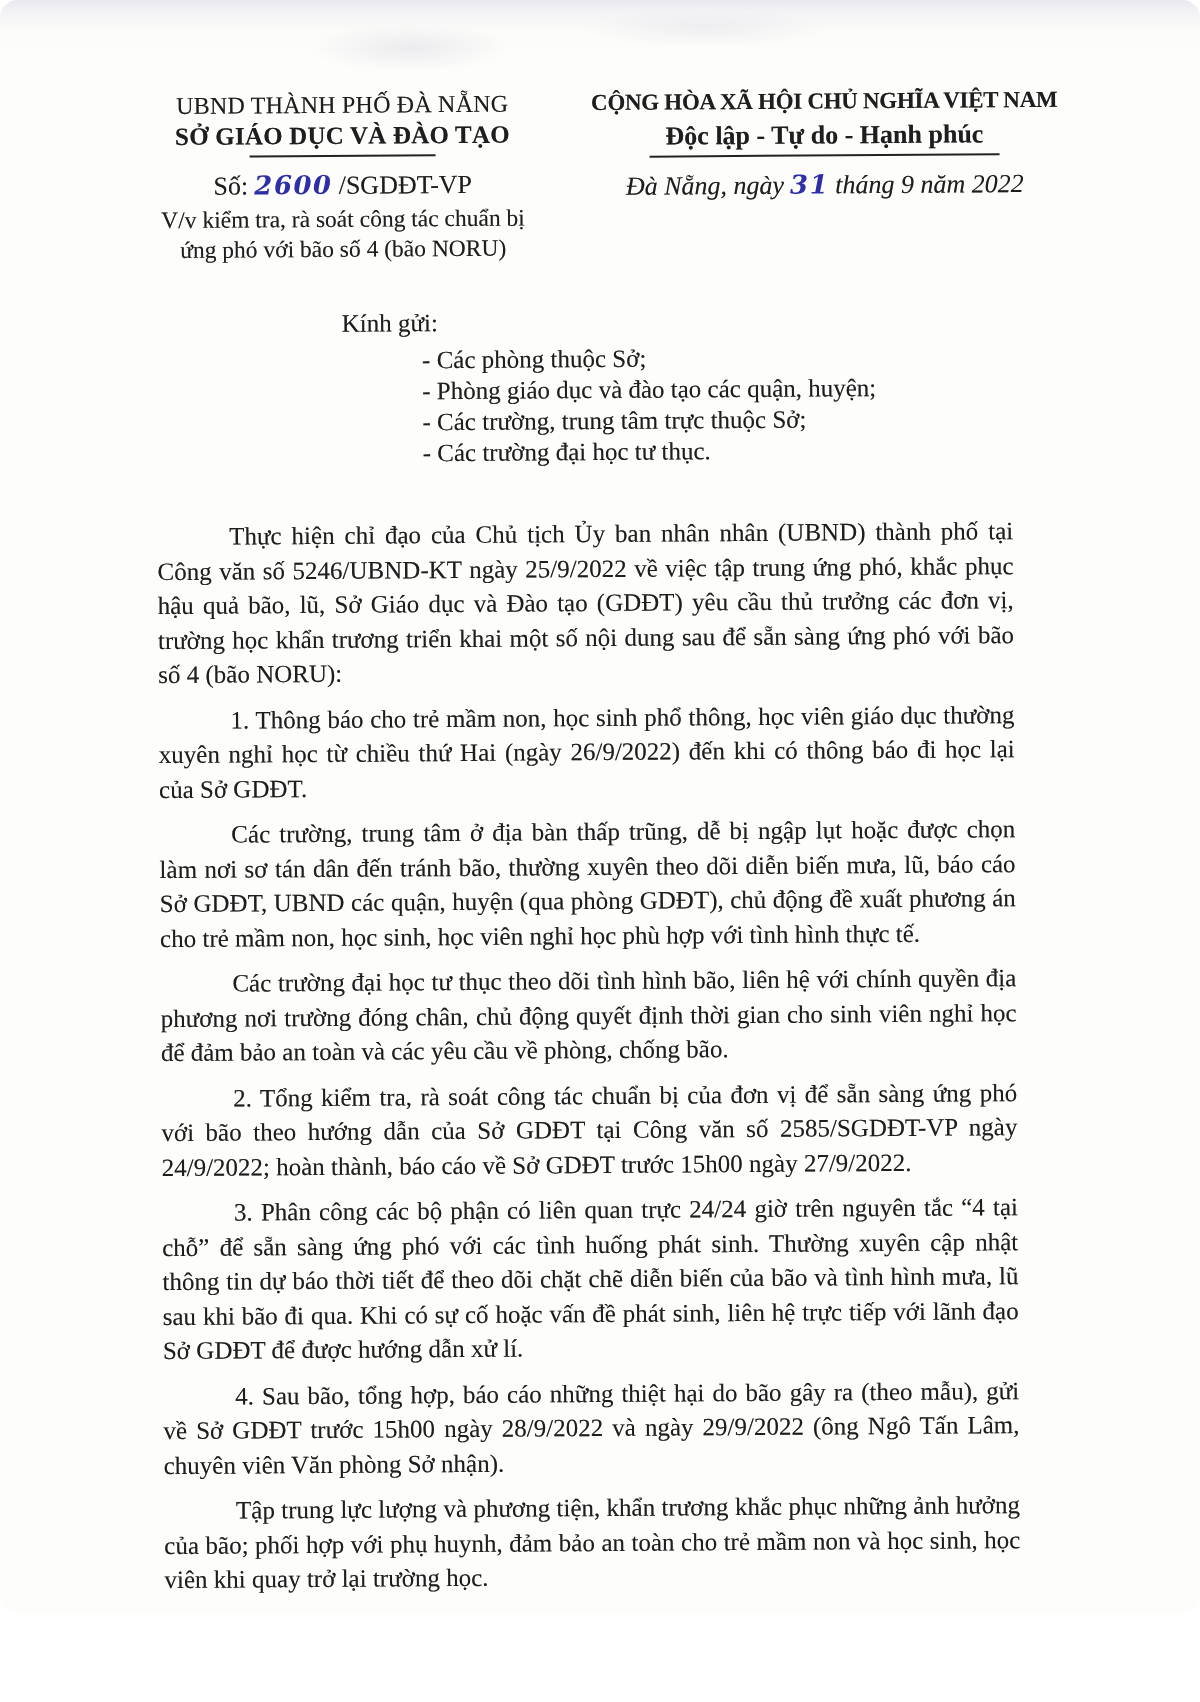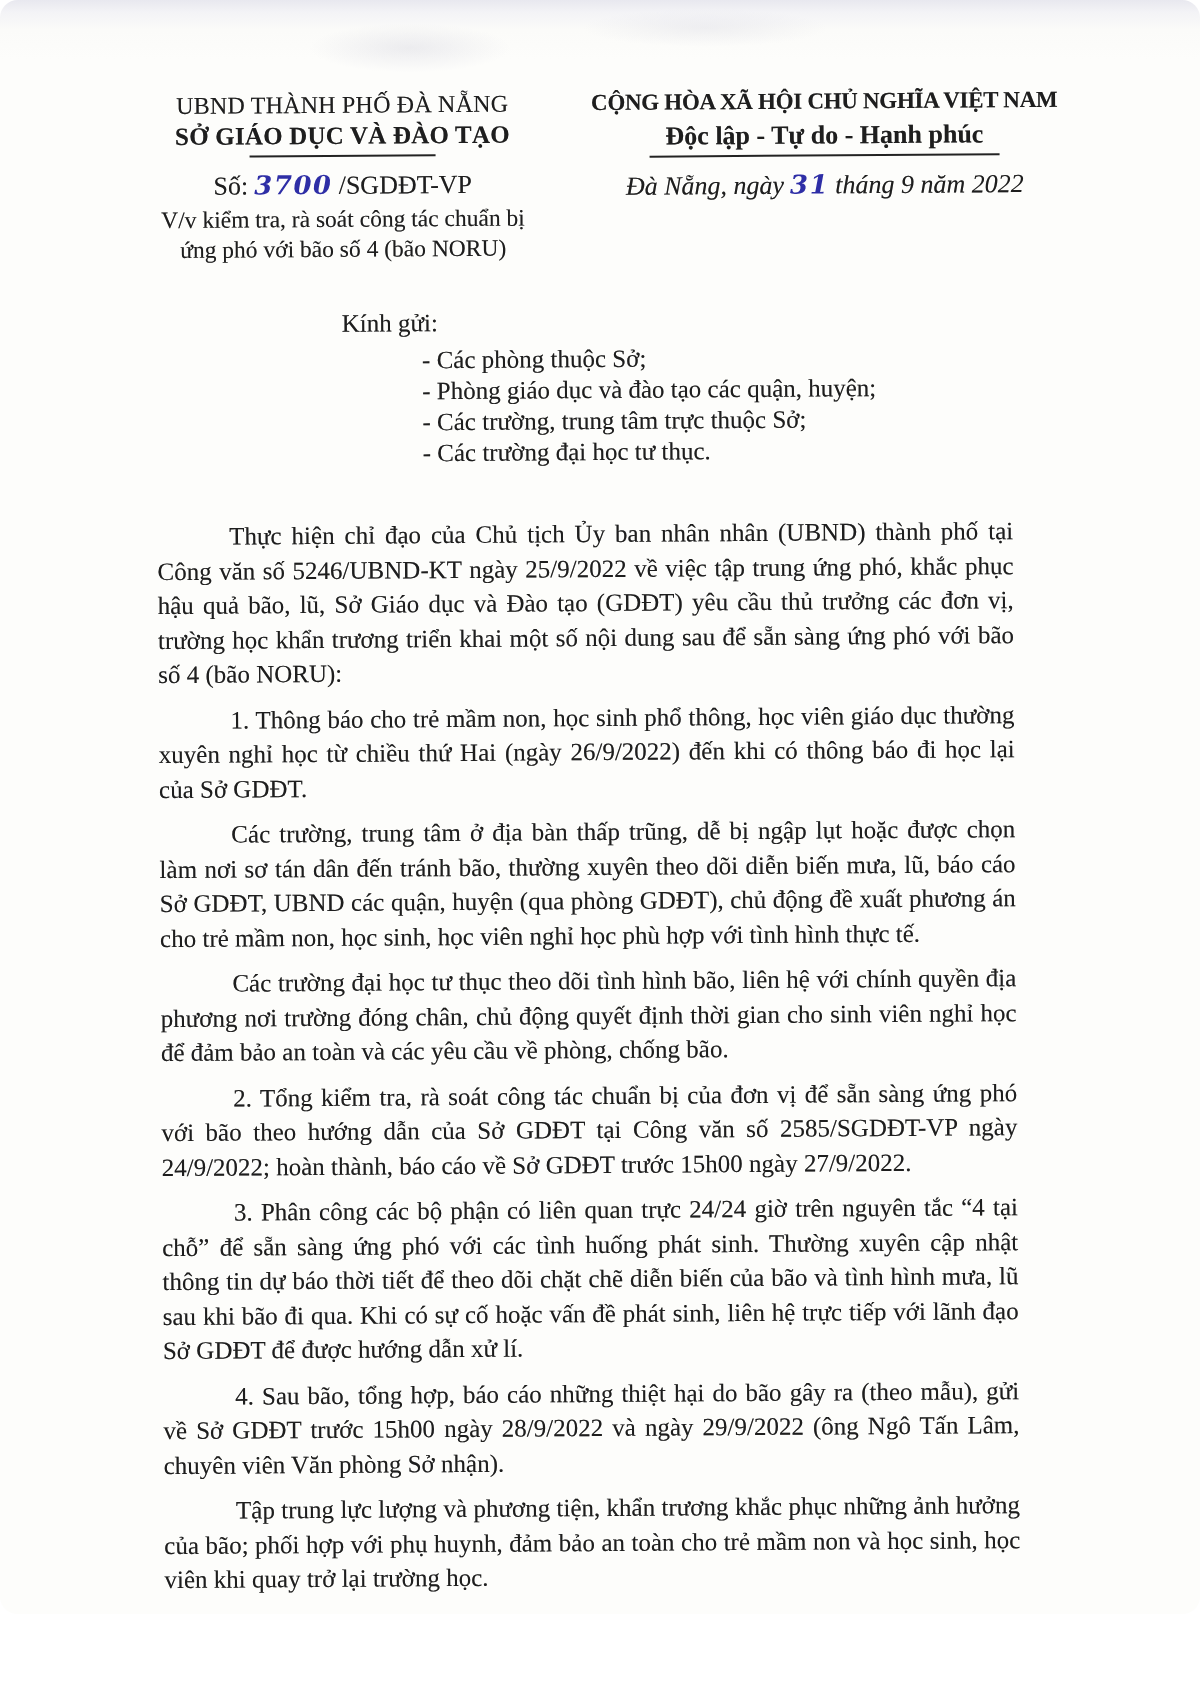--- a/index.html
+++ b/index.html
@@ -56,21 +56,21 @@
 <body>
 
 <div class="page">
   <div class="tilt">
 
     <header class="doc-header">
       <div class="hl">
         <div class="hl-1">UBND THÀNH PHỐ ĐÀ NẴNG</div>
         <div class="hl-2">SỞ GIÁO DỤC VÀ ĐÀO TẠO</div>
         <div class="hl-rule"></div>
-        <div class="doc-no"><span>Số:</span><span class="ink">3700</span><span>/SGDĐT-VP</span></div>
+        <div class="doc-no"><span>Số:</span><span class="ink">2600</span><span>/SGDĐT-VP</span></div>
         <div class="subject">
           <div>V/v kiểm tra, rà soát công tác chuẩn bị</div>
           <div>ứng phó với bão số 4 (bão NORU)</div>
         </div>
       </div>
       <div class="hr">
         <div class="hr-1">CỘNG HÒA XÃ HỘI CHỦ NGHĨA VIỆT NAM</div>
         <div class="hr-2">Độc lập - Tự do - Hạnh phúc</div>
         <div class="hr-rule"></div>
         <div class="dateline"><span>Đà Nẵng, ngày</span><span class="ink">31</span><span>tháng 9 năm 2022</span></div>

